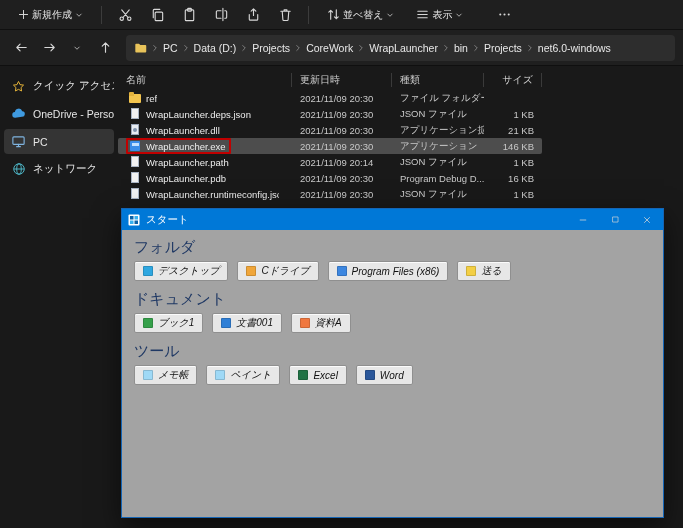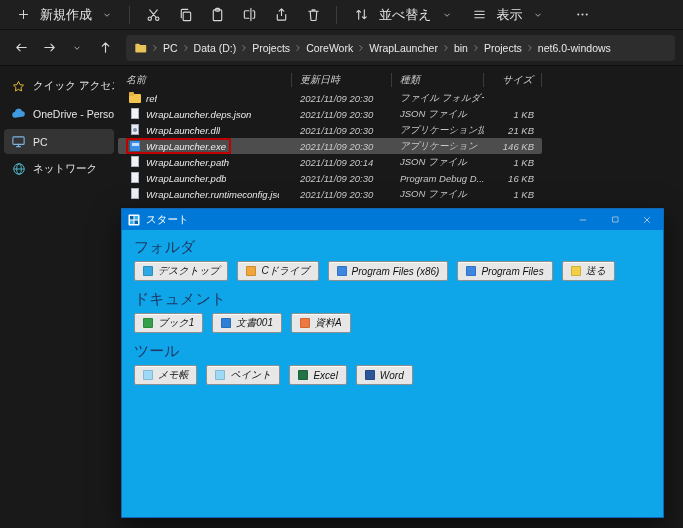--- a/index.html
+++ b/index.html
@@ -1,21 +1,21 @@
 <!DOCTYPE html>
 <html style="--annot: #c00000;"><head>
 <meta charset="utf-8">
 <style>
   * { margin:0; padding:0; box-sizing:border-box; font-family:"Liberation Sans","DejaVu Sans",sans-serif; }
   html,body { width:683px; height:528px; background:#111; overflow:hidden; }
   .page { position:relative; width:683px; height:528px; background:#191919; color:#e6e6e6; display:flex; flex-direction:column; overflow:hidden; }
 
   
   .cmdbar { height:30px; flex:none; background:#1f1f1f; display:flex; align-items:center; padding:0 10px; gap:6px; border-bottom:1px solid #101010; }
-  .cmd-btn { display:flex; align-items:center; gap:10px; color:#e6e6e6; padding:3px 7px; border-radius:4px; font-size:13px; white-space:nowrap; cursor:default;justify-content:flex-end; }
+  .cmd-btn { display:flex; align-items:center; gap:2px; color:#e6e6e6; padding:3px 7px; border-radius:4px; font-size:10px; white-space:nowrap; cursor:default;justify-content:flex-end; }
   .icon-btn { width:26px; height:24px; display:flex; align-items:center; justify-content:center; border-radius:4px; color:#d8d8d8; }
   .sep { width:1px; height:18px; background:#3c3c3c; margin:0 4px; flex:none; }
   .ticon { display:flex; align-items:center; color:#d8d8d8; }
   .ticon svg { display:block; }
   .more-btn { margin-left:14px; }
 
   
   .addrbar { height:36px; flex:none; background:#1f1f1f; display:flex; align-items:center; gap:2px; padding:0 8px; border-bottom:1px solid #0f0f0f; }
   .nav-btn { width:26px; height:26px; display:flex; align-items:center; justify-content:center; border-radius:4px; color:#dcdcdc; flex:none; }
   .nav-btn.disabled { color:#616161; }
@@ -26,21 +26,21 @@
 
   
   .content { flex:1; display:flex; min-height:0; }
   .sidebar { width:118px; flex:none; padding:8px 4px; display:flex; flex-direction:column; gap:3px; }
   .side-item { display:flex; align-items:center; gap:7px; padding:5px 7px; border-radius:4px; color:#e6e6e6; font-size:10.5px; white-space:nowrap; overflow:hidden; cursor:default; }
   .side-item.selected { background:#343434; }
   .side-icon { display:flex; flex:none; width:15px; justify-content:center; }
 
   .filearea { flex:1; padding-top:4px; min-width:0; }
   .flist-header { display:flex; height:20px; align-items:center; color:#cfcfcf; font-size:10px; }
-  .fcell { padding:0 8px; white-space:nowrap; overflow:hidden;font-style:italic; }
+  .fcell { padding:0 8px; white-space:nowrap; overflow:hidden; }
   .col-name { width:174px; flex:none; display:flex; align-items:center; }
   .col-date { width:100px; flex:none; }
   .col-type { width:92px; flex:none; }
   .col-size { width:58px; flex:none; text-align:right; }
   .hcol { border-right:1px solid #3a3a3a; height:14px; line-height:14px; cursor:default; }
   .frow { display:flex; align-items:center; height:16px; width:424px; border-radius:2px; font-size:9.5px; color:#ededed; cursor:default; }
   .frow.selected { background:#4d4d4d; }
   .frow .col-date, .frow .col-type { color:#c8c8c8; }
   .frow .col-size { color:#c8c8c8; }
   .name-wrap { display:inline-flex; align-items:center; border:2px solid transparent; border-radius:1px; padding:0 3px 0 1px; height:16px; max-width:100%; overflow:hidden; }
@@ -51,21 +51,21 @@
   .fi { width:12px; height:12px; display:inline-block; position:relative; margin-right:5px; flex:none; }
   .fi-folder::after { content:""; position:absolute; left:0; top:0; width:5px; height:4px; background:#e3b23c; border-radius:1px 1px 0 0; }
   .fi-folder::before { content:""; position:absolute; left:0; top:2px; width:12px; height:9px; background:#f3c54f; border-radius:1px; }
   .fi-file::before { content:""; position:absolute; left:2px; top:0; width:8px; height:11px; background:#f2f2f2; border-radius:1px; box-shadow:inset 0 0 0 1px #a9b4c4; }
   .fi-dll::before { content:""; position:absolute; left:2px; top:0; width:8px; height:11px; background:#e8ecf2; border-radius:1px; box-shadow:inset 0 0 0 1px #9aa6b8; }
   .fi-dll::after { content:""; position:absolute; left:4px; top:4px; width:4px; height:4px; border-radius:50%; background:#7f93ad; }
   .fi-exe::before { content:""; position:absolute; left:1px; top:1px; width:10px; height:10px; background:#3b8de8; border-radius:1px; }
   .fi-exe::after { content:""; position:absolute; left:2.5px; top:2.5px; width:7px; height:3px; background:#c3e1ff; }
 
   
-  .launcher { position:absolute; left:121px; top:208px; width:543px; height:310px; background:#0ea5e9; border:1px solid #1565b5; box-shadow:0 10px 26px rgba(0,0,0,.55); display:flex; flex-direction:column; }
+  .launcher { position:absolute; left:121px; top:208px; width:543px; height:310px; background:#a3a3a3; border:1px solid #1565b5; box-shadow:0 10px 26px rgba(0,0,0,.55); display:flex; flex-direction:column; }
   .l-titlebar { height:21px; flex:none; display:flex; align-items:center; padding-left:6px; color:#fff; font-size:10.5px; }
   .l-appicon { display:flex; margin-right:6px; flex:none; }
   .l-title { flex:1; white-space:nowrap; }
   .l-btn { width:32px; height:21px; display:flex; align-items:center; justify-content:center; color:#fff; flex:none; cursor:default; }
   .l-body { flex:1; padding:8px 12px; overflow:hidden; }
   .l-group { margin-bottom:9px; }
   .l-group-label { font-size:15px; color:#1f3864; margin-bottom:4px; }
   .l-buttons { display:flex; gap:9px; flex-wrap:wrap; }
   .wbtn { display:inline-flex; align-items:center; gap:5px; background:#e7e7e7; border:1px solid #8f8f8f; border-radius:2px; padding:2px 8px; font-size:10px; color:#111; box-shadow:inset 0 1px 0 #fbfbfb; cursor:default; white-space:nowrap;font-style:italic; }
   .chip { width:10px; height:10px; border-radius:1px; flex:none; box-shadow:inset 0 0 0 1px rgba(0,0,0,.15); }
@@ -436,24 +436,20 @@
               </button>
               <button class="wbtn">
                 <span class="chip" style="background: rgb(240, 166, 58);"></span>
                 <span>Cドライブ</span>
               </button>
               <button class="wbtn">
                 <span class="chip" style="background: rgb(61, 135, 224);"></span>
                 <span>Program Files (x86)</span>
               </button>
               <button class="wbtn">
-                <span class="chip" style="background: rgb(61, 135, 224);"></span>
-                <span>Program Files</span>
-              </button>
-              <button class="wbtn">
                 <span class="chip" style="background: rgb(243, 207, 69);"></span>
                 <span>送る</span>
               </button>
             </div>
           </div>
           <div class="l-group">
             <div class="l-group-label">ドキュメント</div>
             <div class="l-buttons">
               <button class="wbtn">
                 <span class="chip" style="background: rgb(53, 160, 74);"></span>

